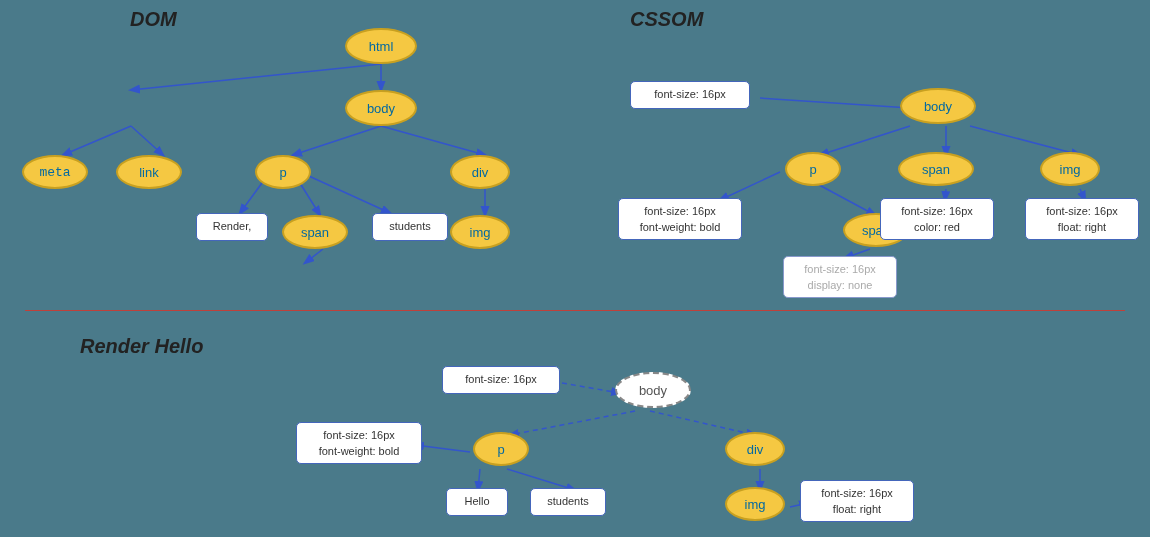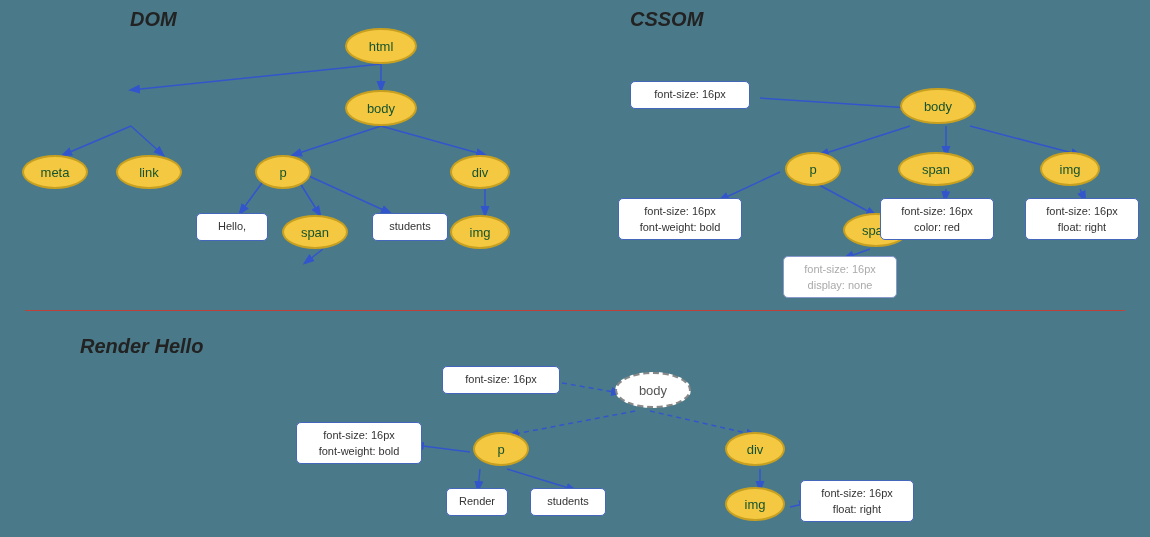--- a/index.html
+++ b/index.html
@@ -30,21 +30,21 @@
     .node-oval {
       position: absolute;
       background: #f5c842;
       border: 2px solid #c8a020;
       border-radius: 50%;
       display: flex;
       align-items: center;
       justify-content: center;
       font-size: 13px;
       font-weight: 500;
-      color: #14532d;
+      color: #0369a1;
       white-space: nowrap;
     }
 
     
     .node-box {
       position: absolute;
       background: white;
       border: 1.5px solid #4466bb;
       border-radius: 5px;
       display: flex;
@@ -161,28 +161,28 @@
         <path d="M0,0 L0,6 L8,3 z" fill="#3355cc"></path>
       </marker>
       <marker id="arrow-blue" markerWidth="8" markerHeight="8" refX="6" refY="3" orient="auto">
         <path d="M0,0 L0,6 L8,3 z" fill="#3355cc"></path>
       </marker>
     </defs>
   </svg>
 
   <div class="node-oval" style="left:345px;top:28px;width:72px;height:36px;">html</div>
   <div class="node-oval" style="left:345px;top:90px;width:72px;height:36px;">body</div>
-  <div class="node-oval" style="left:22px;top:155px;width:66px;height:34px;">meta</div>
+  <div class="node-oval" style="left:22px;top:155px;width:66px;height:34px;font-family:Liberation Mono, monospace;">meta</div>
   <div class="node-oval" style="left:116px;top:155px;width:66px;height:34px;">link</div>
   <div class="node-oval" style="left:255px;top:155px;width:56px;height:34px;">p</div>
   <div class="node-oval" style="left:450px;top:155px;width:60px;height:34px;">div</div>
   <div class="node-oval" style="left:282px;top:215px;width:66px;height:34px;">span</div>
   <div class="node-oval" style="left:450px;top:215px;width:60px;height:34px;">img</div>
 
-  <div class="node-box" style="left:196px;top:213px;width:72px;height:28px;">Hello,</div>
+  <div class="node-box" style="left:196px;top:213px;width:72px;height:28px;">Render,</div>
   <div class="node-box" style="left:372px;top:213px;width:76px;height:28px;">students</div>
 
   <div class="node-box" style="left:630px;top:81px;width:120px;height:28px;">font-size: 16px</div>
 
   <div class="node-oval" style="left:900px;top:88px;width:76px;height:36px;">body</div>
   <div class="node-oval" style="left:785px;top:152px;width:56px;height:34px;">p</div>
   <div class="node-oval" style="left:898px;top:152px;width:76px;height:34px;">span</div>
   <div class="node-oval" style="left:1040px;top:152px;width:60px;height:34px;">img</div>
   <div class="node-oval" style="left:843px;top:213px;width:66px;height:34px;">span</div>
 
@@ -191,17 +191,17 @@
   <div class="node-box" style="left:1025px;top:198px;width:114px;height:42px;line-height:1.5;font-size:11px;">font-size: 16px<br>float: right</div>
   <div class="node-box faded" style="left:783px;top:256px;width:114px;height:42px;line-height:1.5;font-size:11px;">font-size: 16px<br>display: none</div>
 
   <div class="node-oval render-body" style="left:615px;top:372px;width:76px;height:36px;">body</div>
   <div class="node-oval" style="left:473px;top:432px;width:56px;height:34px;">p</div>
   <div class="node-oval" style="left:725px;top:432px;width:60px;height:34px;">div</div>
   <div class="node-oval" style="left:725px;top:487px;width:60px;height:34px;">img</div>
 
   <div class="node-box" style="left:442px;top:366px;width:118px;height:28px;">font-size: 16px</div>
   <div class="node-box" style="left:296px;top:422px;width:126px;height:42px;line-height:1.5;font-size:11px;">font-size: 16px<br>font-weight: bold</div>
-  <div class="node-box" style="left:446px;top:488px;width:62px;height:28px;">Render</div>
+  <div class="node-box" style="left:446px;top:488px;width:62px;height:28px;">Hello</div>
   <div class="node-box" style="left:530px;top:488px;width:76px;height:28px;">students</div>
   <div class="node-box" style="left:800px;top:480px;width:114px;height:42px;line-height:1.5;font-size:11px;">font-size: 16px<br>float: right</div>
 
 </div>
 
 </body></html>

